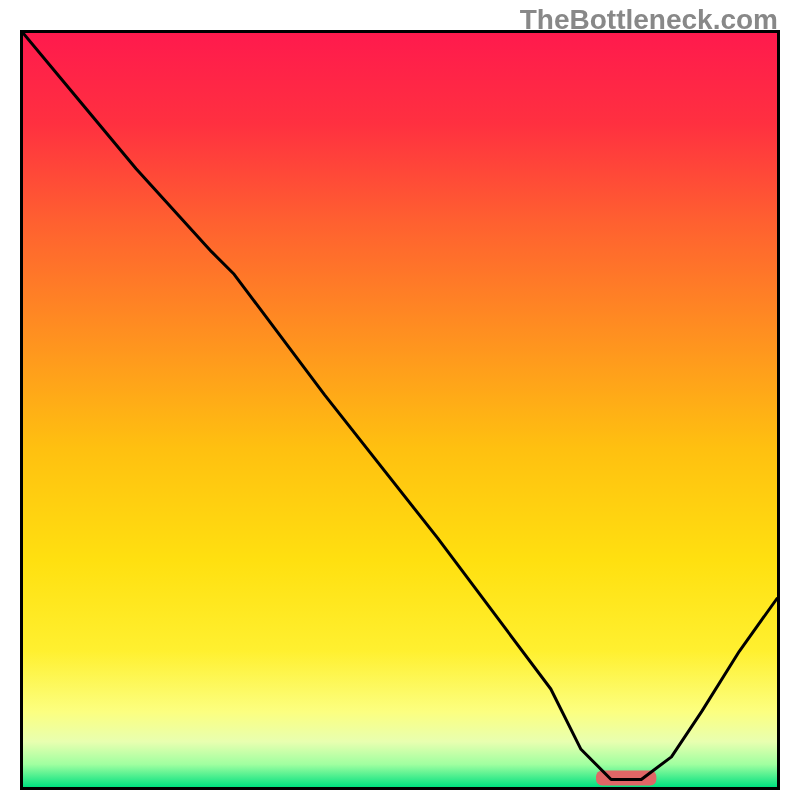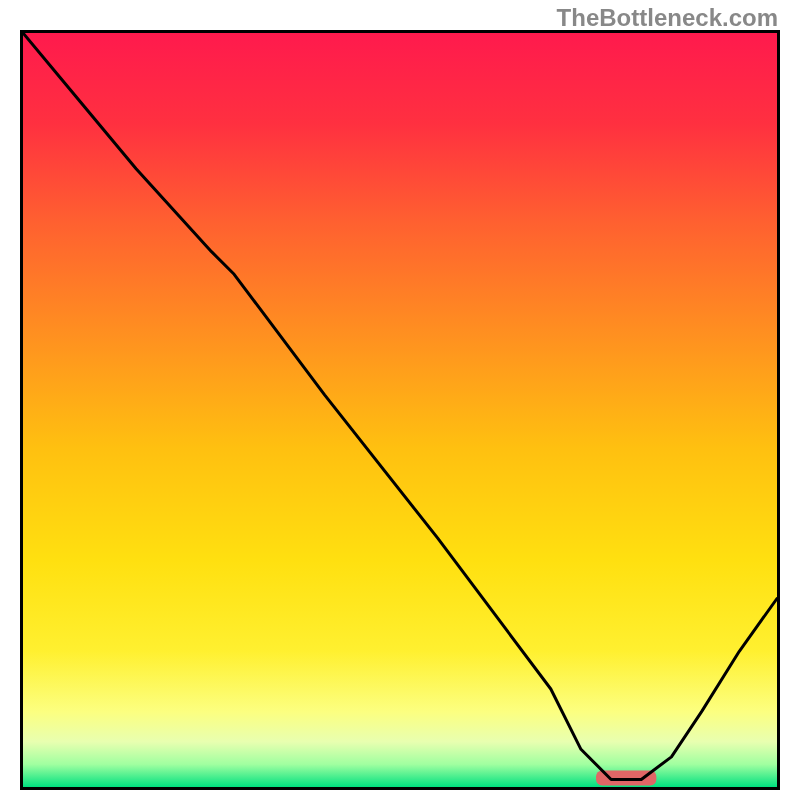--- a/index.html
+++ b/index.html
@@ -17,21 +17,21 @@
     width: 760px;
     height: 760px;
     border: 3px solid #000000;
     box-sizing: border-box;
     overflow: hidden;
   }
   .attribution {
     position: absolute;
     top: 4px;
     right: 22px;
-    font-size: 24px;
+    font-size: 28px;
     font-weight: bold;
     color: #888888;
     letter-spacing: 0px;
   }
   svg.plot {
     position: absolute;
     left: 0;
     top: 0;
     width: 100%;
     height: 100%;

